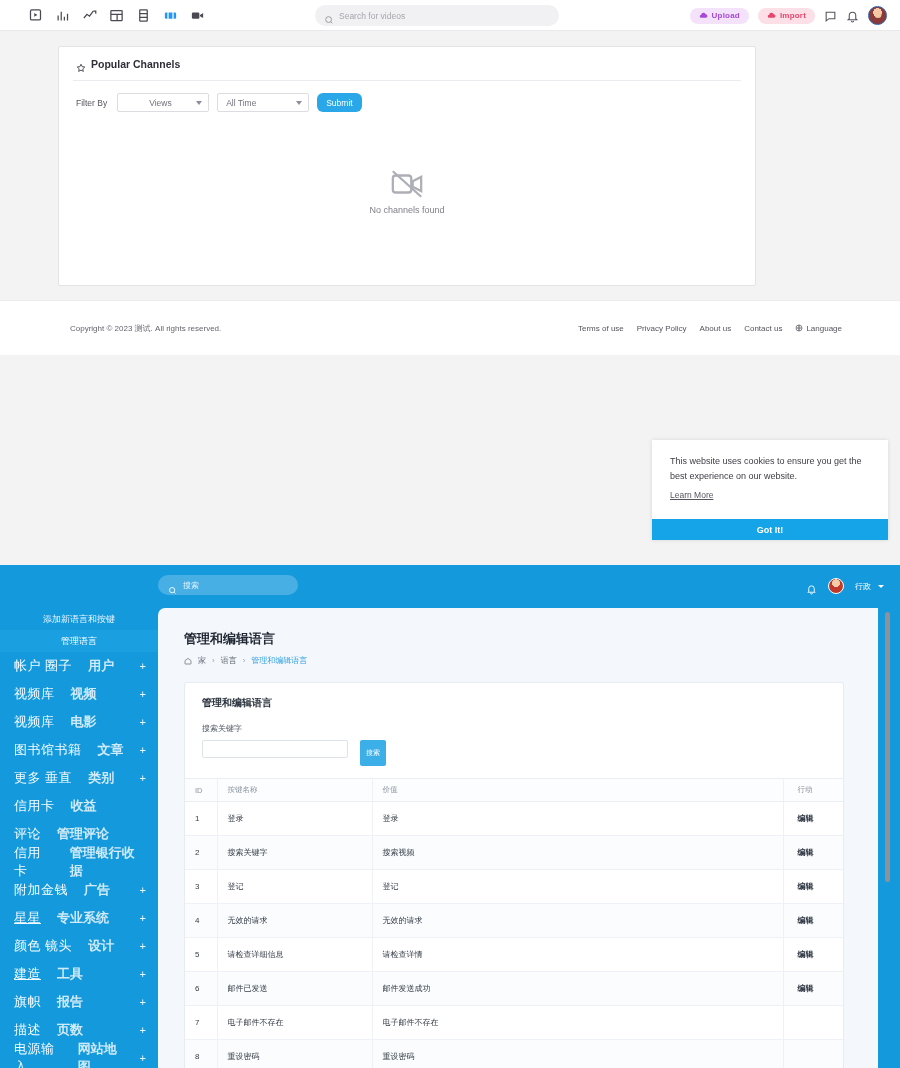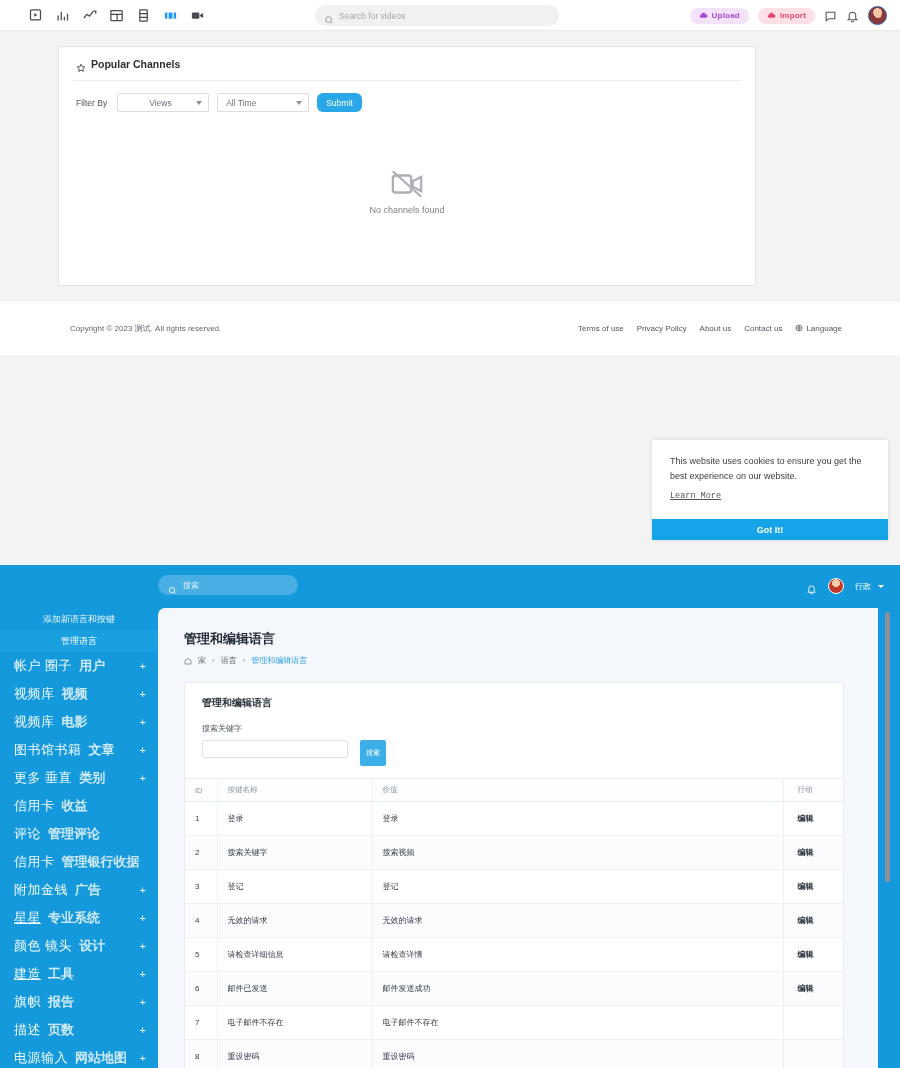--- a/index.html
+++ b/index.html
@@ -103,21 +103,21 @@
 
   .cookie {
     position:absolute; left:652px; top:440px; width:236px; height:100px;
     background:#ffffff; box-shadow:0 0 4px rgba(0,0,0,.12);
   }
   .cookie .ctxt {
     padding:14px 16px 0 18px; font-size:9px; line-height:15px; color:#3d3d46;
   }
   .cookie .learn {
     display:inline-block; margin:5px 0 0 18px; font-size:8.5px; color:#55555e;
-    text-decoration:underline; cursor:pointer;font-family:Liberation Mono, monospace;
+    text-decoration:underline; cursor:pointer;
   }
   .cookie .gotit {
     position:absolute; left:0; bottom:0; width:236px; height:21px;
     background:#15a4e8; color:#fff; border:none; font-size:9px; font-weight:700;
     cursor:pointer; font-family:"Liberation Sans",sans-serif;
   }
 
   
   .adminapp {
     position:absolute; left:0; top:565px; width:900px; height:503px;
@@ -149,21 +149,21 @@
   }
 
   .adm-side { position:absolute; left:0; top:43px; width:158px; bottom:0; }
   .side-sub {
     height:22px; display:flex; align-items:center; justify-content:center;
     font-size:9px; color:#e9f6ff; cursor:pointer;
   }
   .side-sub.sel2 { background:#1a9fe0; color:#ffffff; }
   .side-item {
     height:28px; display:flex; align-items:center; padding:0 12px 0 14px;
-    color:#f3fbff; cursor:pointer; gap:7px;
+    color:#f3fbff; cursor:pointer; gap:16px;
   }
   .si-main { font-size:13px; letter-spacing:.5px; }
   .si-main.ul { text-decoration:underline; }
   .si-sub { font-size:13px; color:#cfeaf8;font-weight:bold; }
   .si-plus { margin-left:auto; font-size:11px; color:#eaf7ff; line-height:1; }
 
   .adm-content {
     position:absolute; left:158px; top:43px; right:22px; bottom:0;
     background:#f4f7fb; border-top-left-radius:7px;
   }

